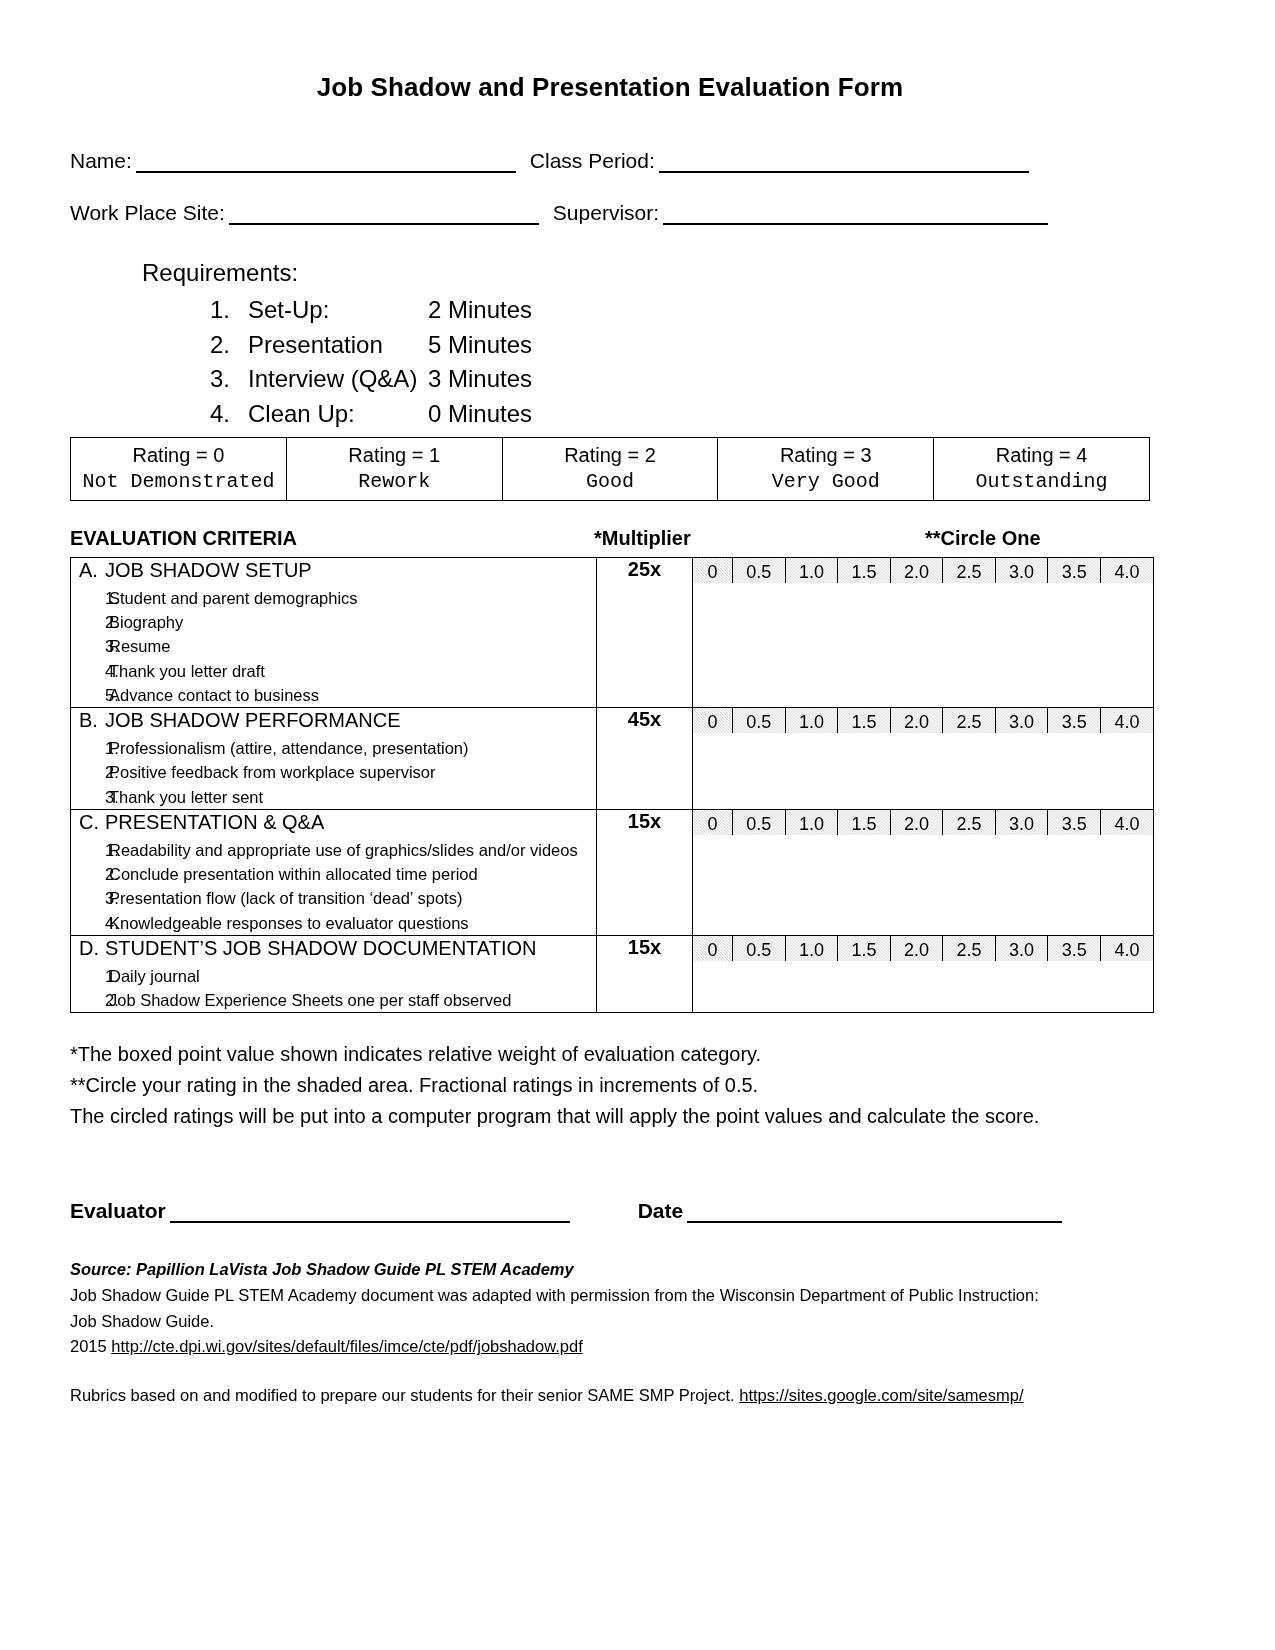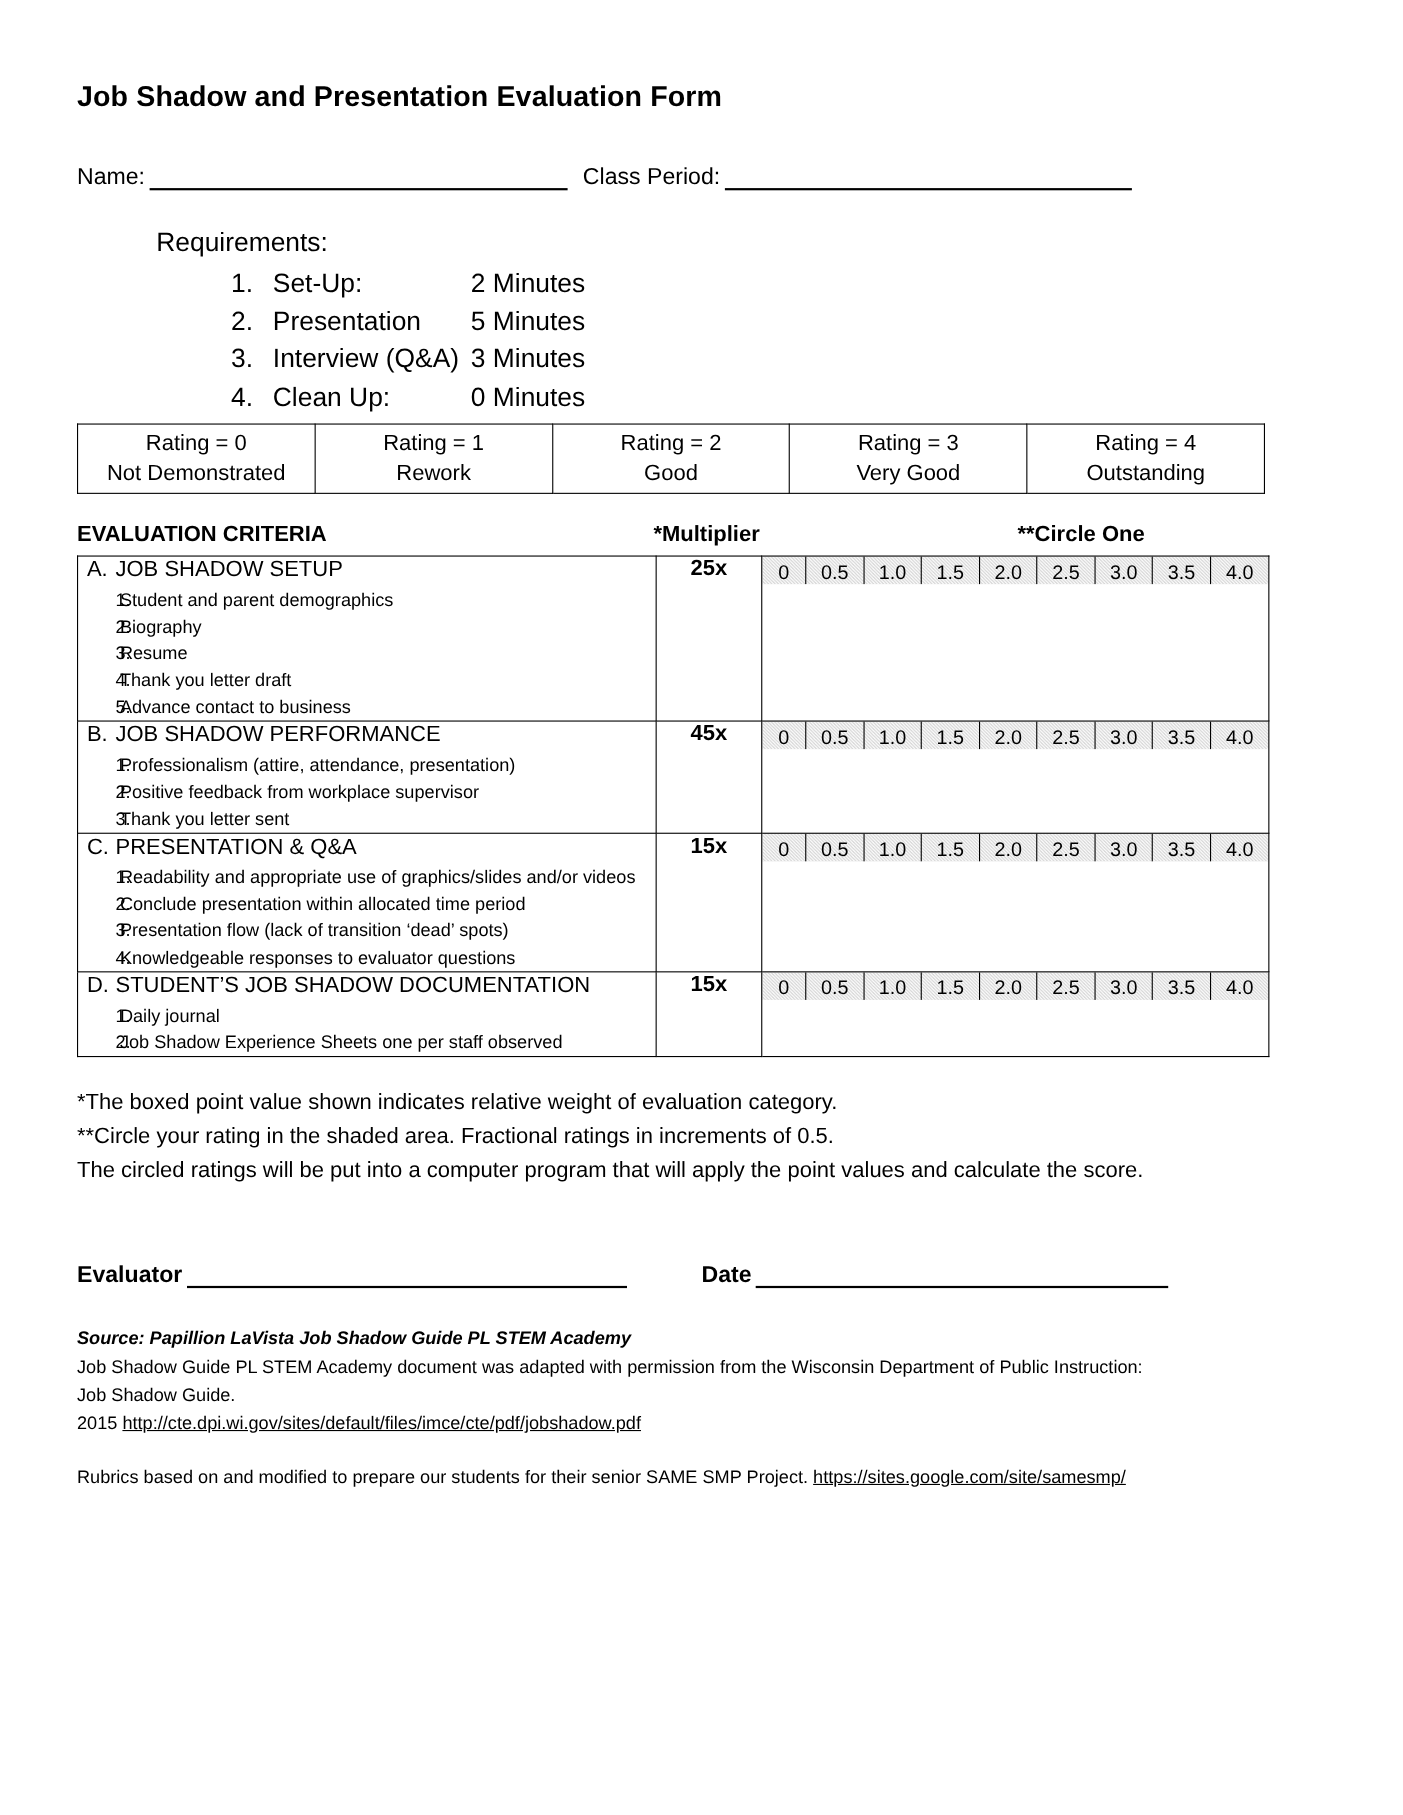--- a/index.html
+++ b/index.html
@@ -23,20 +23,21 @@
   }
   .inner {
     position: absolute;
     left: 70px;
     top: 0;
     width: 1080px;
   }
 
   
   .doc-title {
+    text-align: center;
     font-size: 26px;
     font-weight: bold;
     margin-top: 72px;
     letter-spacing: 0.1px;
   }
 
   
   .field-row {
     display: flex;
     align-items: flex-end;
@@ -95,21 +96,21 @@
   }
   table.rating-scale td {
     border: 1.5px solid #000;
     text-align: center;
     font-size: 20px;
     line-height: 1.32;
     padding: 4px 2px 5px 2px;
     vertical-align: top;
   }
   .rs-top { display: block; }
-  .rs-bot { display: block; }
+  .rs-bot { display: block; font-family: Liberation Mono, monospace; }
 
   
   .crit-head {
     margin-top: 26px;
     position: relative;
     height: 28px;
     font-size: 20px;
     font-weight: bold;
   }
   .crit-head .ch-left { position: absolute; left: 0; top: 0; }
@@ -229,20 +230,27 @@
     <div class="doc-title">Job Shadow and Presentation Evaluation Form</div>
 
     <div class="field-row row1">
       <span class="field-label">Name:</span>
       <span class="field-line fl-name"></span>
       <span class="field-gap"></span>
       <span class="field-label">Class Period:</span>
       <span class="field-line fl-class"></span>
     </div>
 
+    <div class="field-row row2">
+      <span class="field-label">Work Place Site:</span>
+      <span class="field-line fl-site"></span>
+      <span class="field-gap"></span>
+      <span class="field-label">Supervisor:</span>
+      <span class="field-line fl-super"></span>
+    </div>
 
     <div class="requirements">
       <div class="req-heading">Requirements:</div>
       <div class="req-list">
         <div class="req-item">
           <span class="req-num">1.</span>
           <span class="req-name">Set-Up:</span>
           <span class="req-time">2 Minutes</span>
         </div>
         <div class="req-item">

